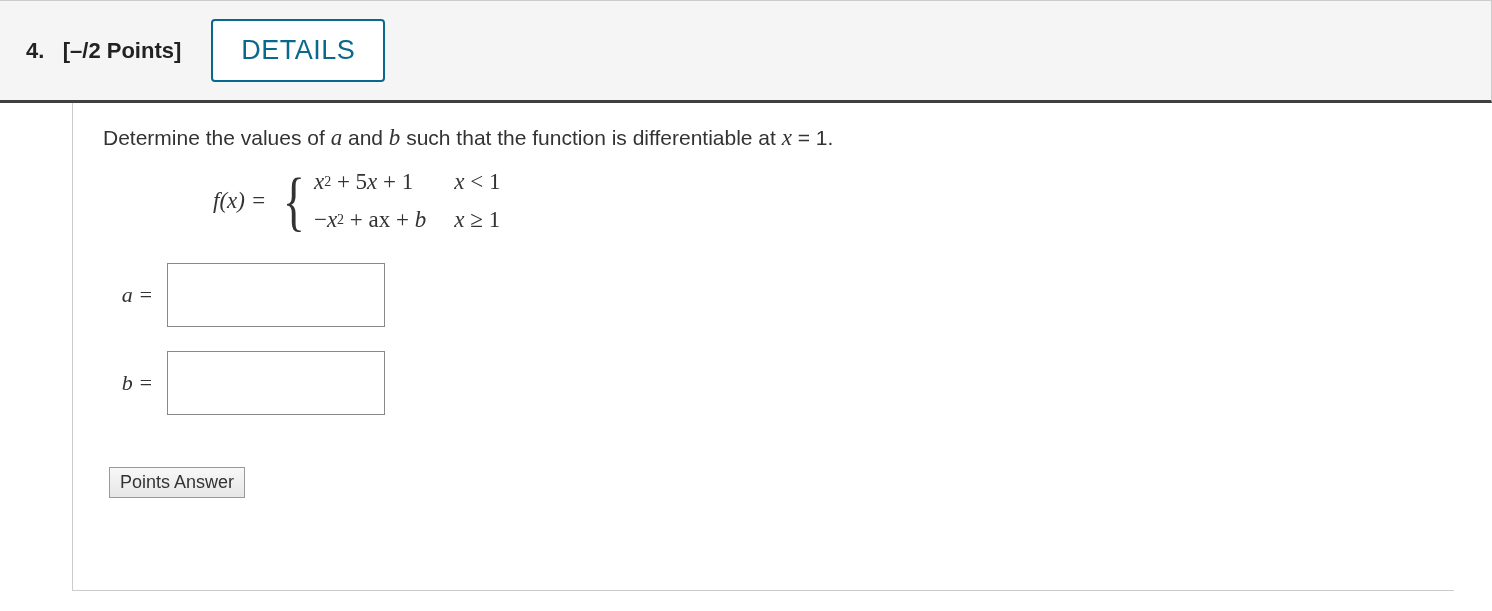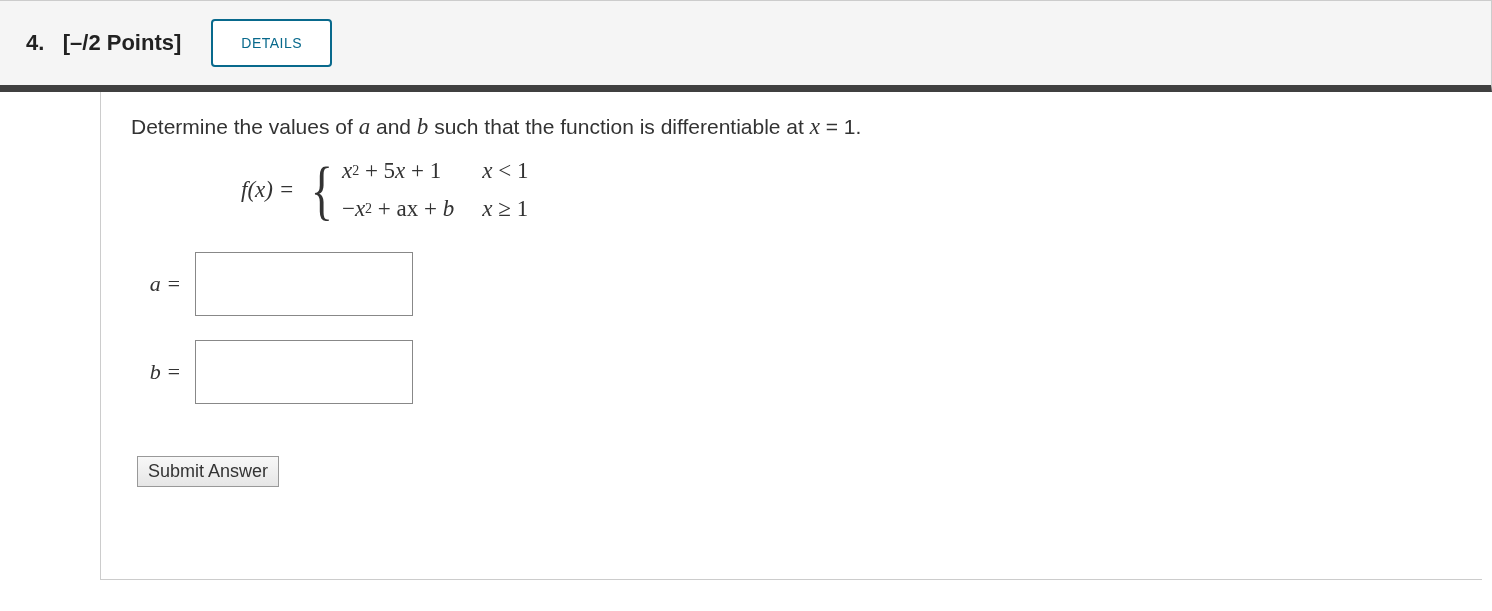--- a/index.html
+++ b/index.html
@@ -12,45 +12,45 @@
     background: #fff;
   }
   .container {
     width: 1492px;
     height: 611px;
     position: relative;
     border-top: 1px solid #ccc;
   }
   .header-bar {
     background: #f5f5f5;
-    border-bottom: 7px solid #404040;
+    border-bottom: 3px solid #404040;
     border-right: 1px solid #ccc;
     padding: 18px 16px 18px 26px;
     display: flex;
     align-items: center;
     gap: 30px;
   }
   .q-label {
     font-weight: bold;
     font-size: 22px;
     color: #222;
   }
   .details-btn {
     border: 2px solid #08698c;
     color: #08698c;
     background: #fff;
     border-radius: 4px;
     padding: 14px 28px;
-    font-size: 14px;
+    font-size: 27px;
     font-family: inherit;
     cursor: pointer;
     letter-spacing: 0.5px;
   }
   .content-wrap {
-    margin-left: 100px;
+    margin-left: 72px;
     border-left: 1px solid #ccc;
     border-bottom: 1px solid #ccc;
     padding: 22px 30px 14px 30px;
     min-height: 488px;
     width: 1382px;
   }
   .prompt {
     font-size: 21px;
     color: #333;
     margin-bottom: 16px;
@@ -169,17 +169,17 @@
       <span class="answer-label">a =</span>
       <input class="answer-input" type="text" value="" style="">
     </div>
 
     <div class="answer-row">
       <span class="answer-label">b =</span>
       <input class="answer-input" type="text" value="" style="">
     </div>
 
     <div class="submit-row">
-      <button class="submit-btn">Submit Answer</button>
+      <button class="submit-btn">Points Answer</button>
     </div>
 
   </div>
 </div>
 
 </body></html>

